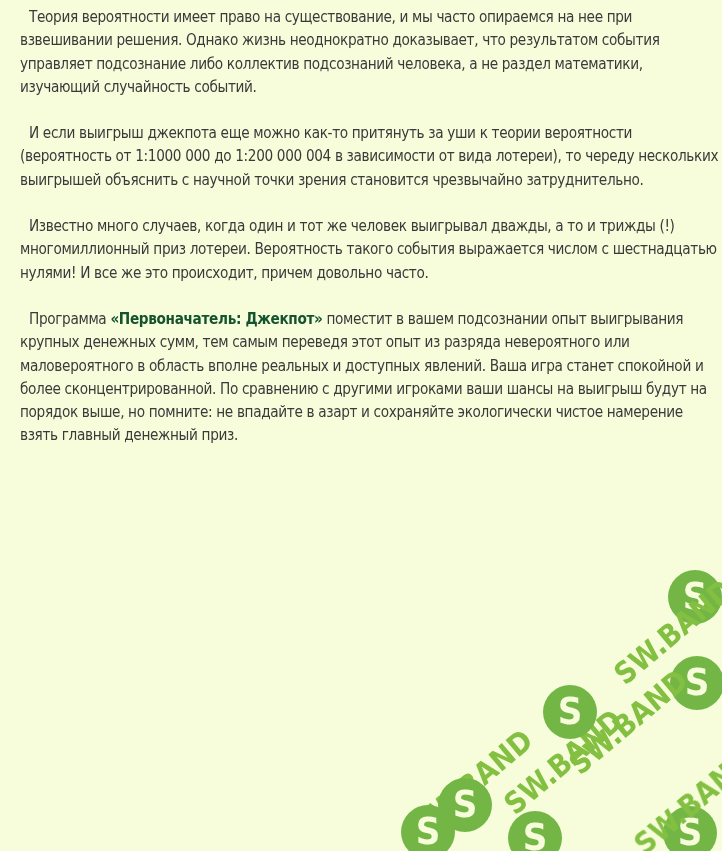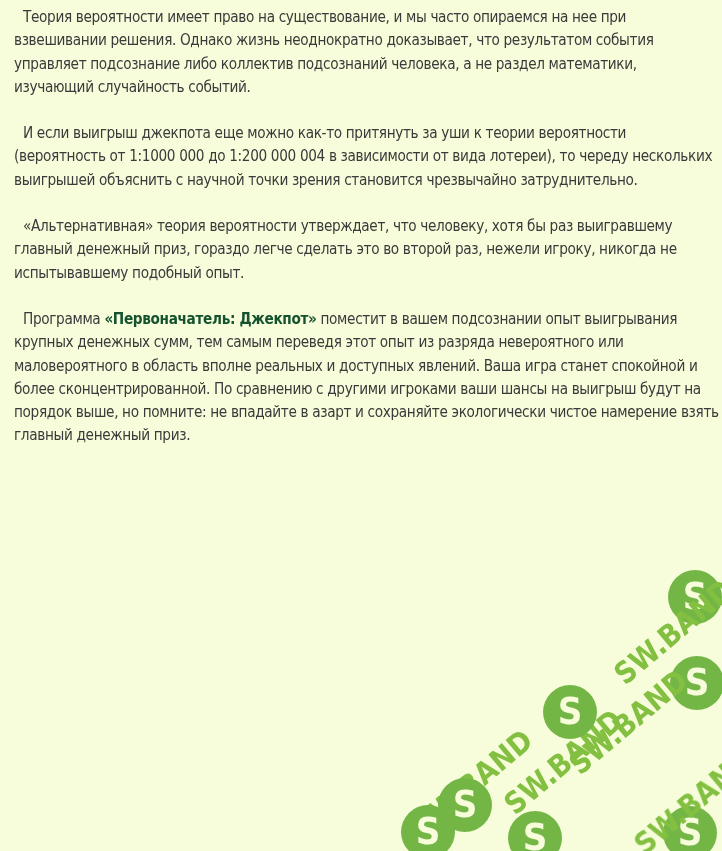--- a/index.html
+++ b/index.html
@@ -10,31 +10,31 @@
     font-stretch: condensed;
     color: #3a3a3a;
     position: relative;
   }
   .content {
     position: absolute; left: 4px; top: 6px; width: 716px;
     font-size: 15.2px; line-height: 23.3px;
     letter-spacing: -0.35px;
     z-index: 1;
   }
-  .content p { margin: 0 0 23px 10px; text-indent: 9px; }
+  .content p { margin: 0 0 23px 16px; text-indent: 9px; }
   .content b { color: #14532d; }
   .wm { position: absolute; left: 0; top: 0; width: 722px; height: 851px; z-index: 2; pointer-events: none; }
 </style>
 </head>
 <body>
 
 <div class="content">
   <p>Теория вероятности имеет право на существование, и мы часто опираемся на нее при взвешивании решения. Однако жизнь неоднократно доказывает, что результатом события управляет подсознание либо коллектив подсознаний человека, а не раздел математики, изучающий случайность событий.</p>
   <p>И если выигрыш джекпота еще можно как-то притянуть за уши к теории вероятности (вероятность от 1:1000 000 до 1:200 000 004 в зависимости от вида лотереи), то череду нескольких выигрышей объяснить с научной точки зрения становится чрезвычайно затруднительно.</p>
-  <p>«Альтернативная» теория вероятности утверждает, что человеку, хотя бы раз выигравшему главный денежный приз, гораздо легче сделать это во второй раз, нежели игроку, никогда не испытывавшему подобный опыт.</p>
+  <p>Известно много случаев, когда один и тот же человек выигрывал дважды, а то и трижды (!) многомиллионный приз лотереи. Вероятность такого события выражается числом с шестнадцатью нулями! И все же это происходит, причем довольно часто.</p>
   <p><span>Программа </span><b>«Первоначатель: Джекпот»</b><span> поместит в вашем подсознании опыт выигрывания крупных денежных сумм, тем самым переведя этот опыт из разряда невероятного или маловероятного в область вполне реальных и доступных явлений. Ваша игра станет спокойной и более сконцентрированной. По сравнению с другими игроками ваши шансы на выигрыш будут на порядок выше, но помните: не впадайте в азарт и сохраняйте экологически чистое намерение взять главный денежный приз.</span></p>
 </div>
 
 <svg class="wm" viewBox="0 0 722 851" xmlns="http://www.w3.org/2000/svg">
   <defs>
     <g id="logo">
       <circle r="27" fill="#6cb33f"></circle>
       <text x="0" y="12" text-anchor="middle" font-family="DejaVu Sans, sans-serif" font-weight="bold" font-size="38" fill="#f7fddb">S</text>
     </g>
     <g id="wtext">

